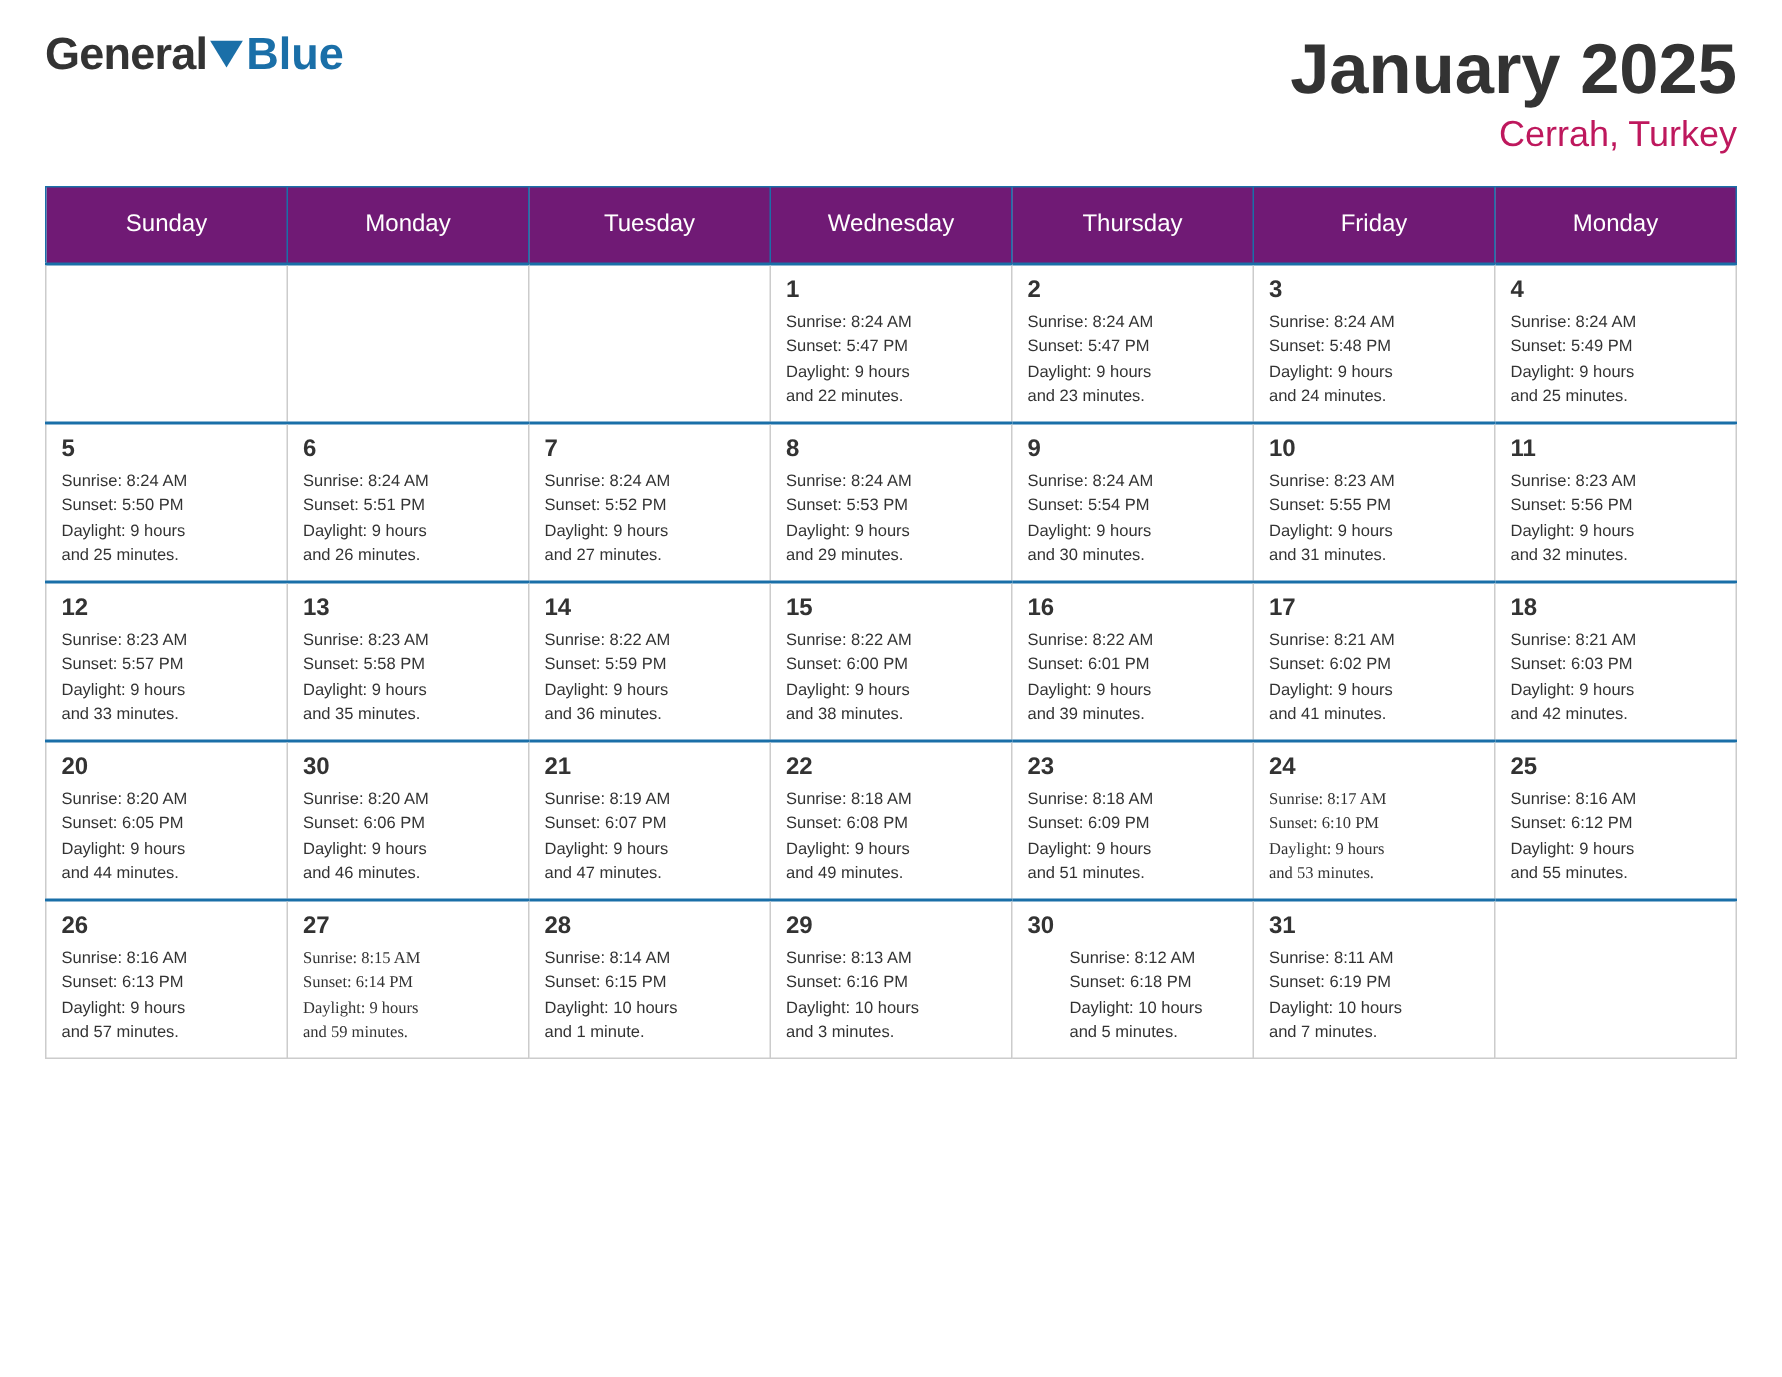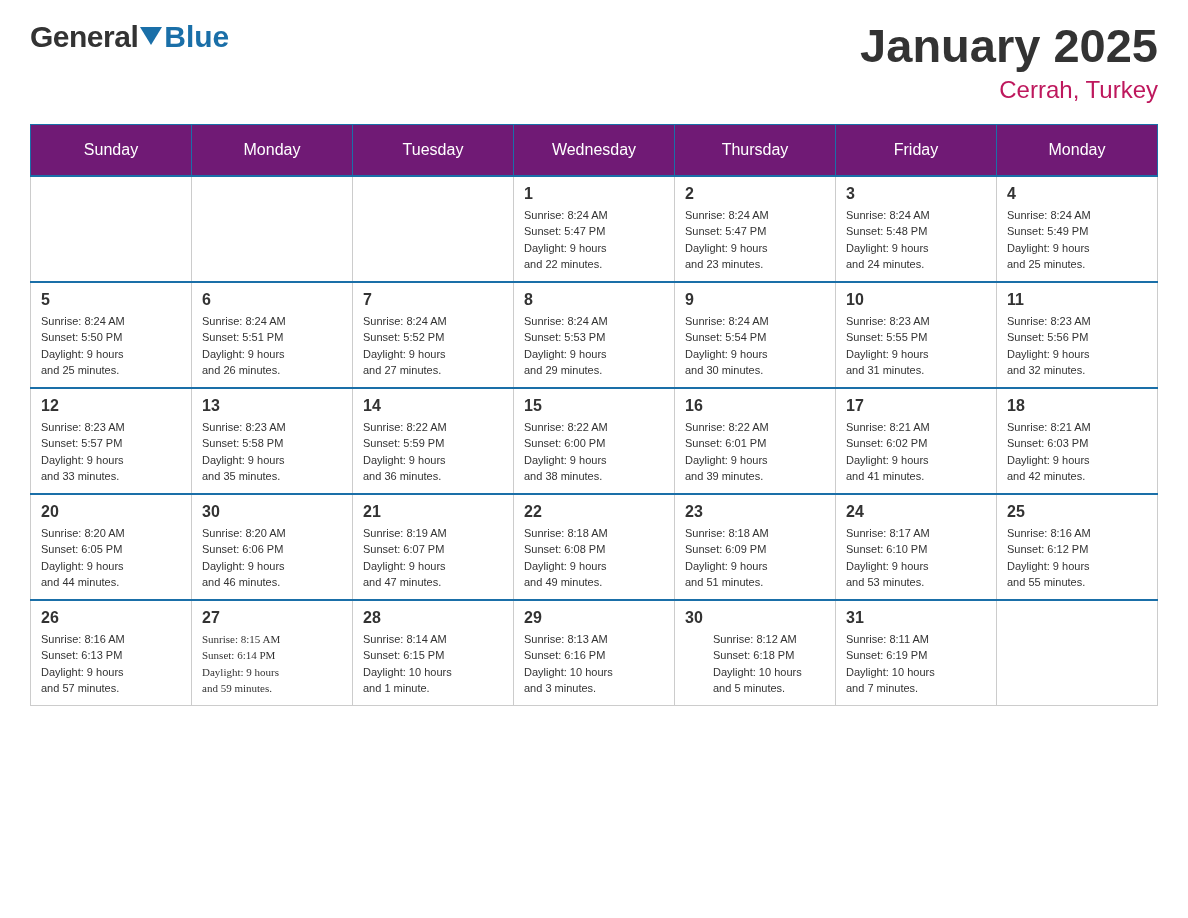--- a/index.html
+++ b/index.html
@@ -303,21 +303,21 @@
         </td>
         <td>
           <span class="day-number">23</span>
           <div class="day-info" style="white-space: pre-line;">Sunrise: 8:18 AM
 Sunset: 6:09 PM
 Daylight: 9 hours
 and 51 minutes.</div>
         </td>
         <td>
           <span class="day-number">24</span>
-          <div class="day-info" style="white-space: pre-line;">Sunrise: 8:17 AM
+          <div class="day-info" style="white-space: pre-line; font-family: Liberation Serif, serif;">Sunrise: 8:17 AM
 Sunset: 6:10 PM
 Daylight: 9 hours
 and 53 minutes.</div>
         </td>
         <td>
           <span class="day-number">25</span>
           <div class="day-info" style="white-space: pre-line;">Sunrise: 8:16 AM
 Sunset: 6:12 PM
 Daylight: 9 hours
 and 55 minutes.</div>

